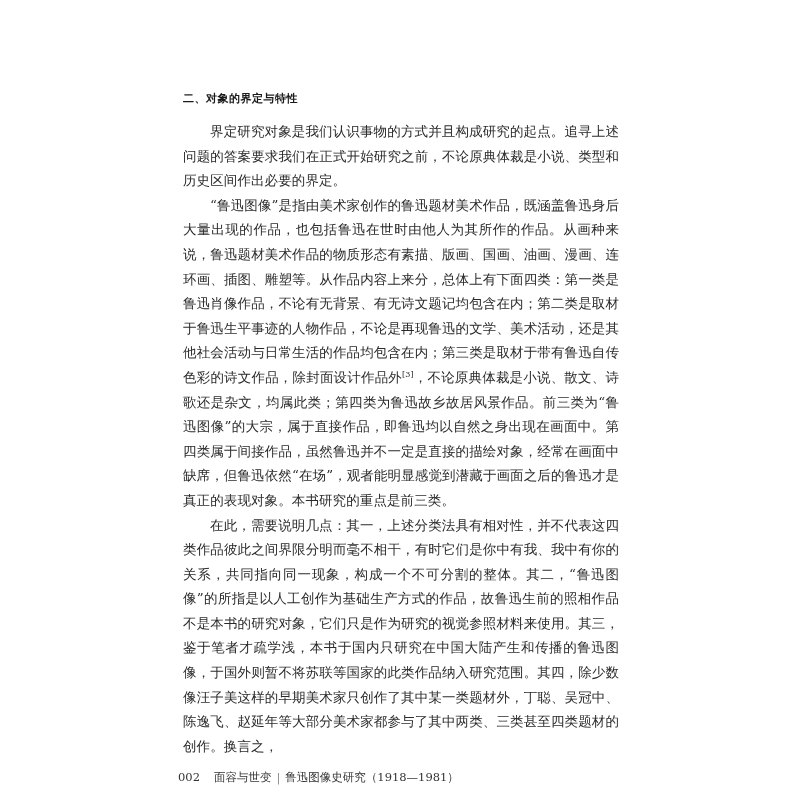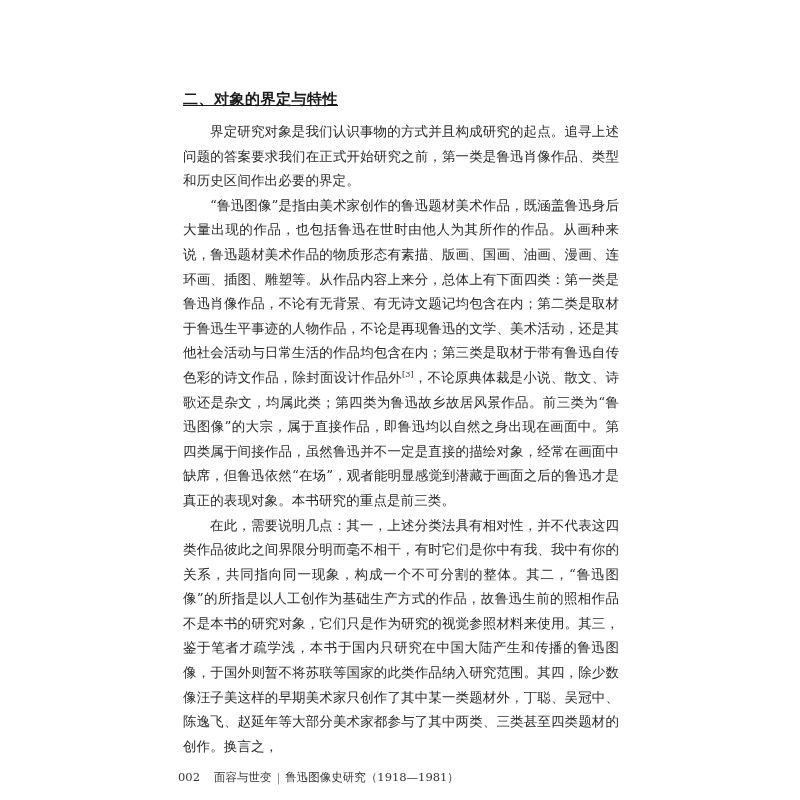--- a/index.html
+++ b/index.html
@@ -26,25 +26,24 @@
       font-size: 13.5px;
       line-height: 24.6px;
       text-align: justify;
       text-indent: 27px;
       letter-spacing: 0.1px;
     }
     .heading {
       margin: 14px 0 9px 0;
       font-family: "DejaVu Sans", "Liberation Sans", sans-serif;
       font-weight: bold;
-      font-size: 15px;
+      font-size: 11px;
       line-height: 22px;
       color: #1a1a1a;
       letter-spacing: 0.5px;
-      text-decoration: underline;
     }
     .sup {
       font-size: 8px;
       vertical-align: super;
       line-height: 0;
     }
     .footer {
       position: absolute;
       left: 178px;
       top: 770px;
@@ -62,21 +61,21 @@
       color: #888;
     }
   </style>
 </head>
 <body>
 
 <div class="page">
 
   <h2 class="heading">二、对象的界定与特性</h2>
 
-  <p class="para">界定研究对象是我们认识事物的方式并且构成研究的起点。追寻上述问题的答案要求我们在正式开始研究之前，第一类是鲁迅肖像作品、类型和历史区间作出必要的界定。</p>
+  <p class="para">界定研究对象是我们认识事物的方式并且构成研究的起点。追寻上述问题的答案要求我们在正式开始研究之前，不论原典体裁是小说、类型和历史区间作出必要的界定。</p>
 
   <p class="para"><span>“鲁迅图像”是指由美术家创作的鲁迅题材美术作品，既涵盖鲁迅身后大量出现的作品，也包括鲁迅在世时由他人为其所作的作品。从画种来说，鲁迅题材美术作品的物质形态有素描、版画、国画、油画、漫画、连环画、插图、雕塑等。从作品内容上来分，总体上有下面四类：第一类是鲁迅肖像作品，不论有无背景、有无诗文题记均包含在内；第二类是取材于鲁迅生平事迹的人物作品，不论是再现鲁迅的文学、美术活动，还是其他社会活动与日常生活的作品均包含在内；第三类是取材于带有鲁迅自传色彩的诗文作品，除封面设计作品外</span><span class="sup">[3]</span><span>，不论原典体裁是小说、散文、诗歌还是杂文，均属此类；第四类为鲁迅故乡故居风景作品。前三类为“鲁迅图像”的大宗，属于直接作品，即鲁迅均以自然之身出现在画面中。第四类属于间接作品，虽然鲁迅并不一定是直接的描绘对象，经常在画面中缺席，但鲁迅依然“在场”，观者能明显感觉到潜藏于画面之后的鲁迅才是真正的表现对象。本书研究的重点是前三类。</span></p>
 
   <p class="para">在此，需要说明几点：其一，上述分类法具有相对性，并不代表这四类作品彼此之间界限分明而毫不相干，有时它们是你中有我、我中有你的关系，共同指向同一现象，构成一个不可分割的整体。其二，“鲁迅图像”的所指是以人工创作为基础生产方式的作品，故鲁迅生前的照相作品不是本书的研究对象，它们只是作为研究的视觉参照材料来使用。其三，鉴于笔者才疏学浅，本书于国内只研究在中国大陆产生和传播的鲁迅图像，于国外则暂不将苏联等国家的此类作品纳入研究范围。其四，除少数像汪子美这样的早期美术家只创作了其中某一类题材外，丁聪、吴冠中、陈逸飞、赵延年等大部分美术家都参与了其中两类、三类甚至四类题材的创作。换言之，</p>
 </div>
 
 <div class="footer">
   <span class="pg">002</span><span>面容与世变</span><span class="sep">|</span><span>鲁迅图像史研究（1918—1981）</span>
 </div>
 

